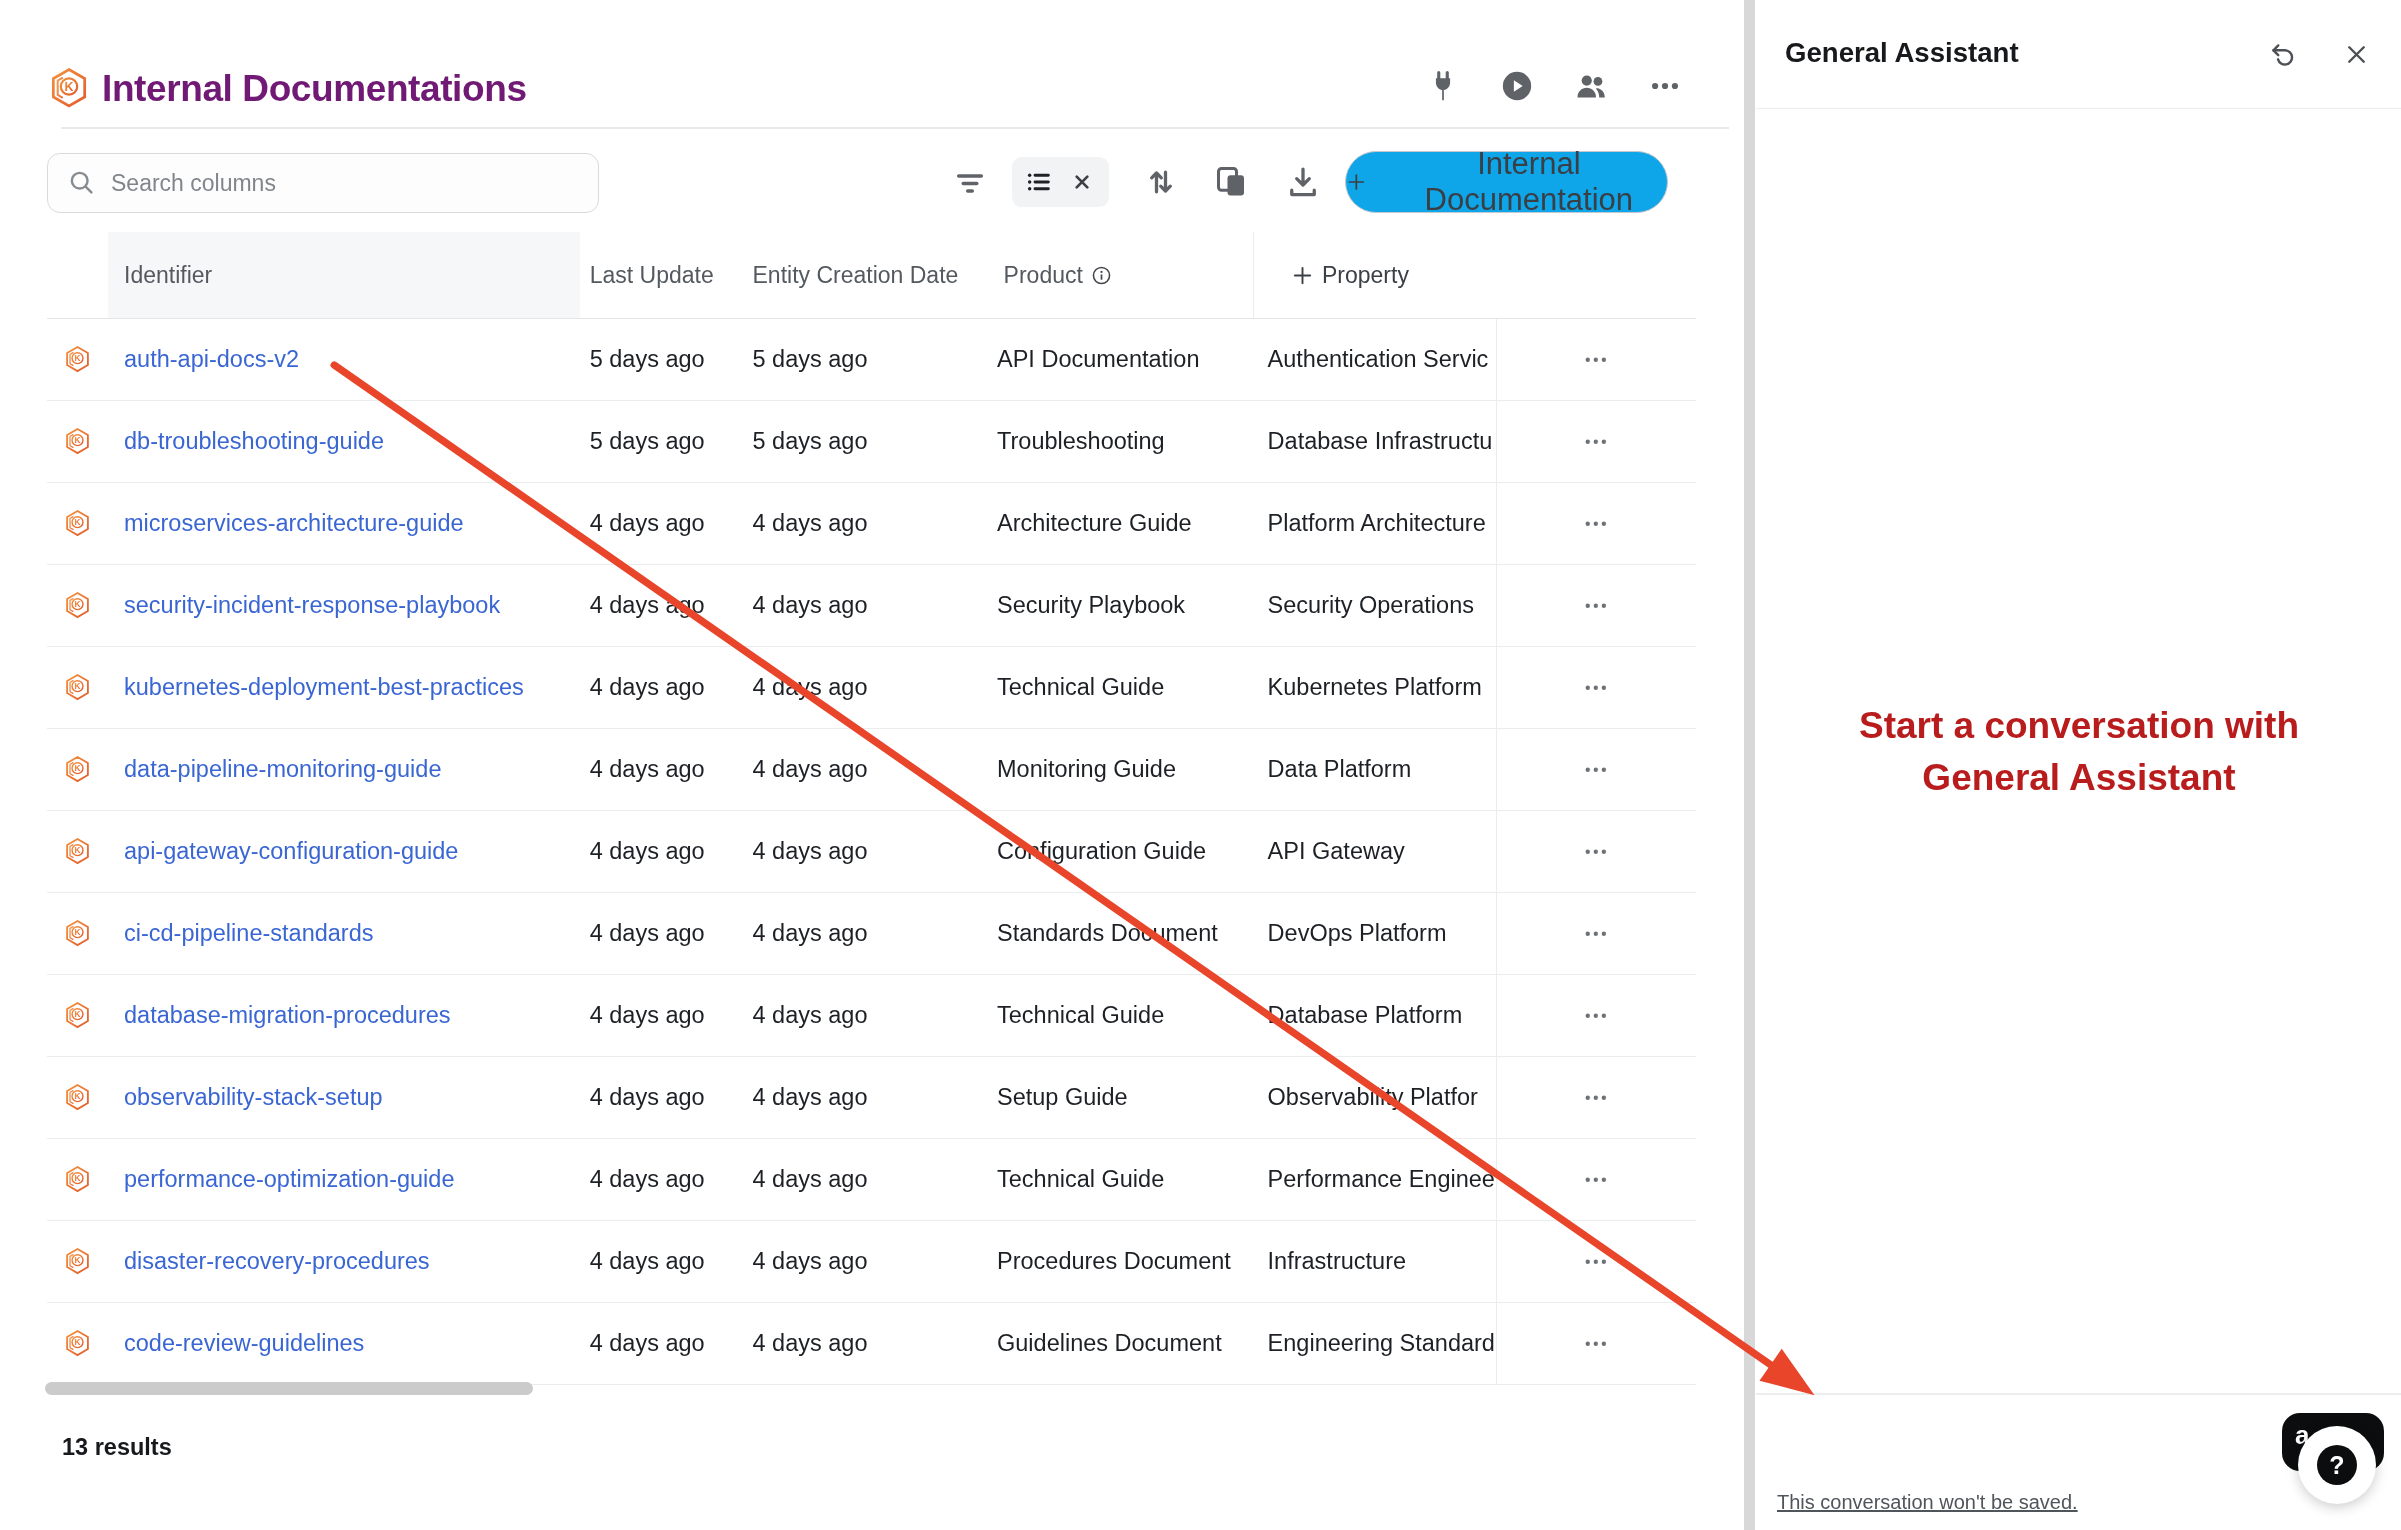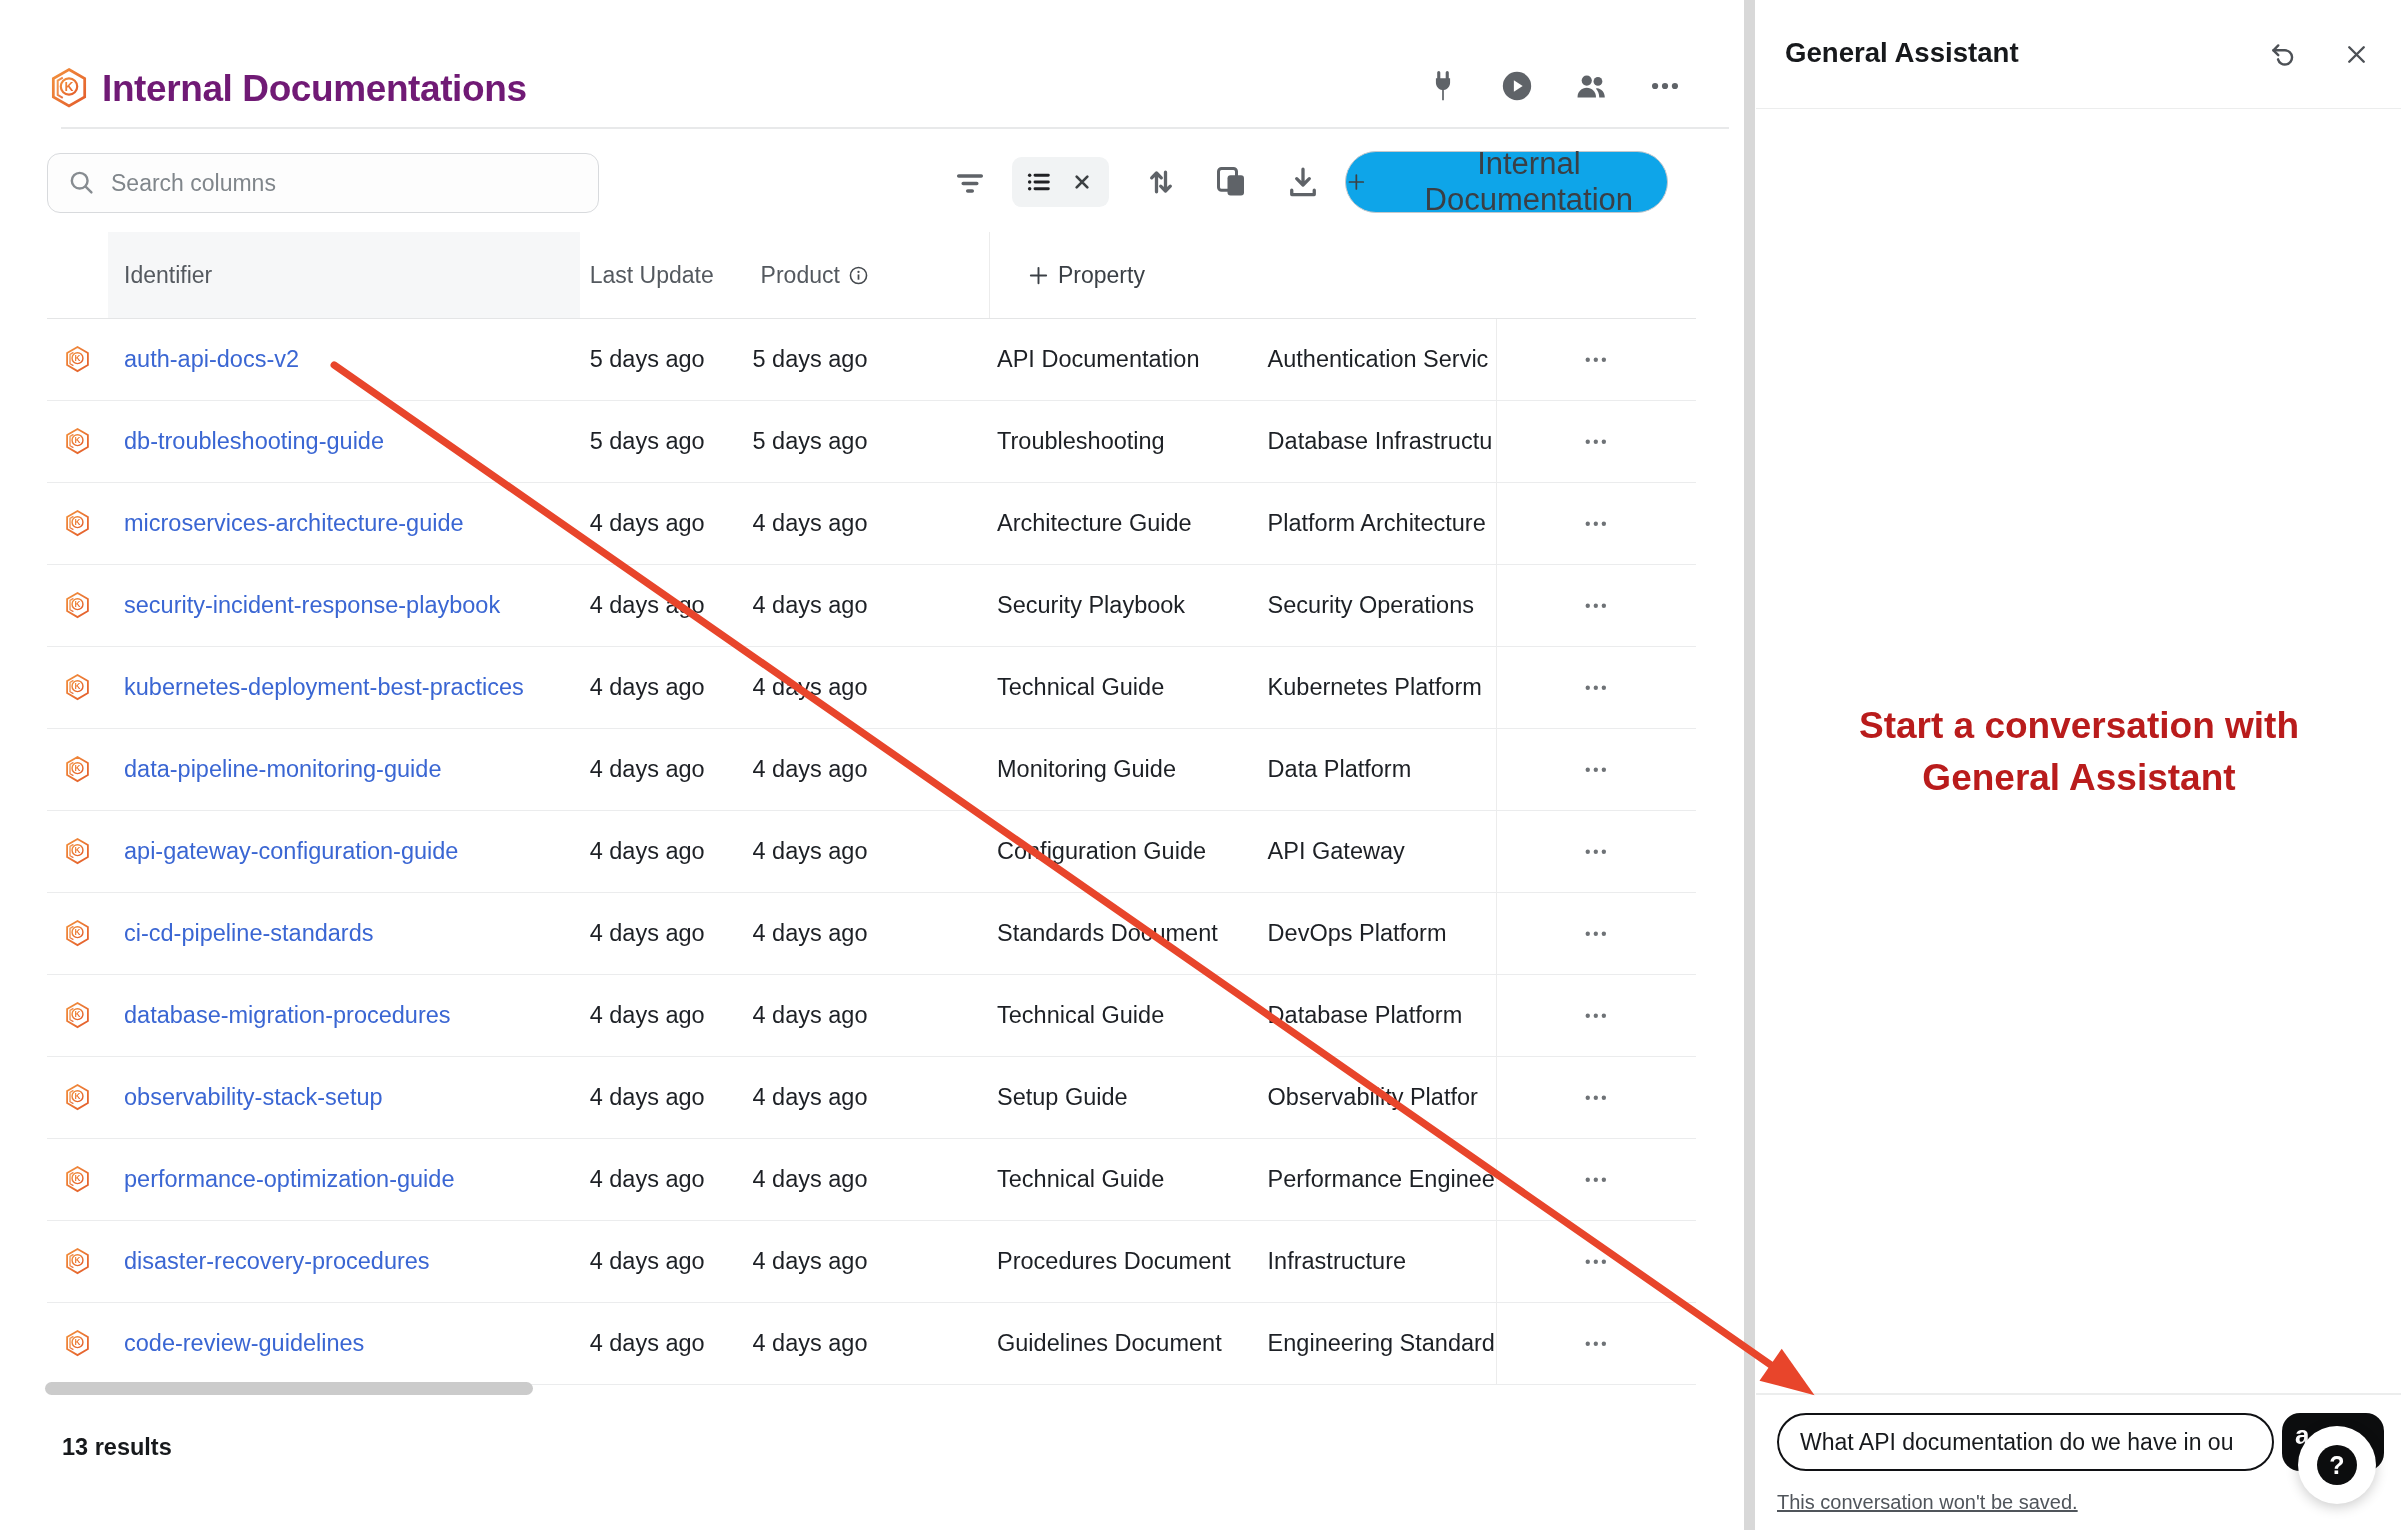--- a/index.html
+++ b/index.html
@@ -200,20 +200,23 @@
 
   <div class="table">
     <div class="tgrid thead">
       <div class="hc"></div>
       <div class="hc hc-identifier">
         <span>Identifier</span>
       </div>
       <div class="hc hc-last">
         <span>Last Update</span>
       </div>
+      <div class="hc hc-entity">
+        <span>Entity Creation Date</span>
+      </div>
       <div class="hc hc-product">
         <span>Product</span>
         <svg class="info-ic" viewBox="0 0 24 24">
             <circle cx="12" cy="12" r="9.2" fill="none" stroke="#44484d" stroke-width="1.8"></circle>
             <circle cx="12" cy="7.9" r="1.3" fill="#44484d"></circle>
             <path d="M12 10.8v6" stroke="#44484d" stroke-width="2"></path>
           </svg>
       </div>
       <div class="hc hc-actions">
         <svg width="23" height="23" viewBox="0 0 24 24">
@@ -530,21 +533,20 @@
           </svg>
       </button>
     </div>
 
     <div class="empty-state">
       <div>Start a conversation with</div>
       <div>General Assistant</div>
     </div>
 
     <div class="footer-rule"></div>
-    <input class="chat-input" type="text" value="What API documentation do we have in ou" style="">
     <button class="send-btn">
       <span class="send-partial">a</span>
     </button>
     <div class="disclaimer">This conversation won't be saved.</div>
   </aside>
 
   <div class="help-fab">
     <div class="help-inner">?</div>
   </div>
 

